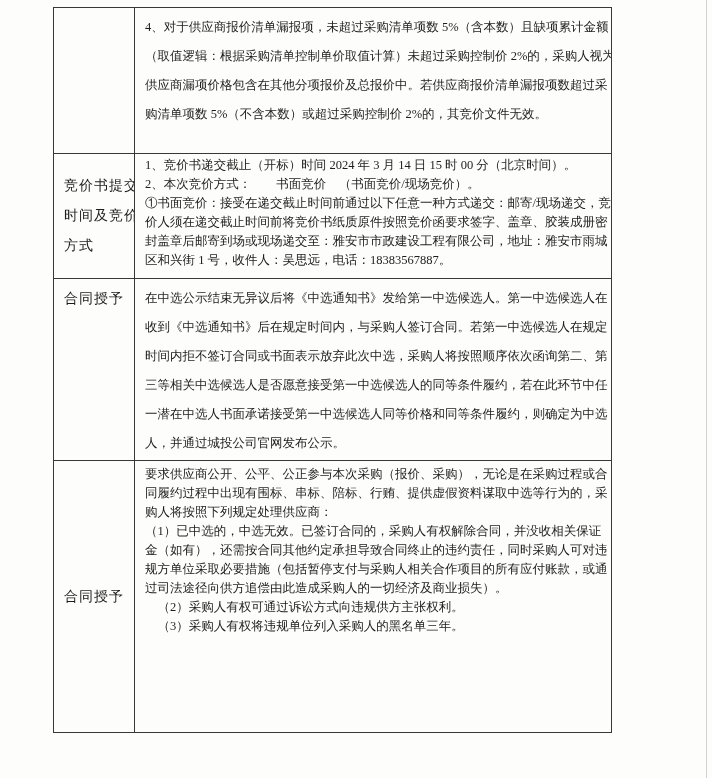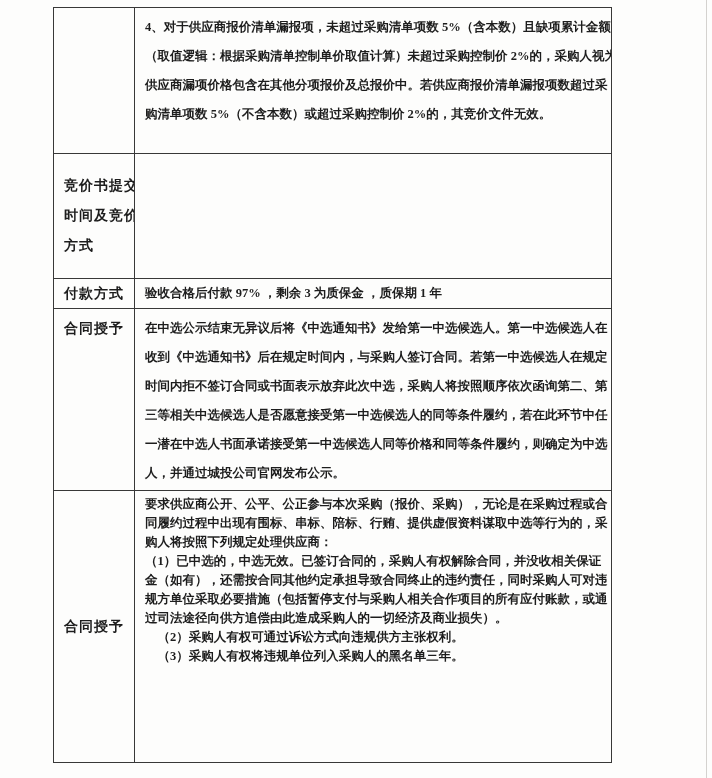--- a/index.html
+++ b/index.html
@@ -24,21 +24,20 @@
     background: #d4d2cf;
   }
   .doc-table {
     position: absolute;
     left: 53px;
     top: 7px;
     width: 559px;
     border: 1.5px solid #383838;
     box-sizing: border-box;
     background: #fdfdfc;
-    font-weight: bold;
   }
   .t-row {
     display: flex;
     box-sizing: border-box;
     border-bottom: 1px solid #383838;
   }
   .t-row:last-child { border-bottom: none; }
   .cell-label {
     width: 81px;
     flex: 0 0 81px;
@@ -86,26 +85,28 @@
     <div class="cell-content">4、对于供应商报价清单漏报项，未超过采购清单项数 5%（含本数）且缺项累计金额
 （取值逻辑：根据采购清单控制单价取值计算）未超过采购控制价 2%的，采购人视为
 供应商漏项价格包含在其他分项报价及总报价中。若供应商报价清单漏报项数超过采
 购清单项数 5%（不含本数）或超过采购控制价 2%的，其竞价文件无效。</div>
   </div>
 
   <div class="t-row r2">
     <div class="cell-label">竞价书提交
 时间及竞价
 方式</div>
+    <div class="cell-content">1、竞价书递交截止（开标）时间 2024 年 3 月 14 日 15 时 00 分（北京时间）。
+2、本次竞价方式：　　书面竞价　（书面竞价/现场竞价）。
+①书面竞价：接受在递交截止时间前通过以下任意一种方式递交：邮寄/现场递交，竞
+价人须在递交截止时间前将竞价书纸质原件按照竞价函要求签字、盖章、胶装成册密
+封盖章后邮寄到场或现场递交至：雅安市市政建设工程有限公司，地址：雅安市雨城
+区和兴街 1 号，收件人：吴思远，电话：18383567887。</div>
   </div>
 
-  <div class="t-row r3">
-    <div class="cell-label">付款方式</div>
-    <div class="cell-content">验收合格后付款 97% ，剩余 3 为质保金 ，质保期 1 年</div>
-  </div>
 
   <div class="t-row r4">
     <div class="cell-label">合同授予</div>
     <div class="cell-content">在中选公示结束无异议后将《中选通知书》发给第一中选候选人。第一中选候选人在
 收到《中选通知书》后在规定时间内，与采购人签订合同。若第一中选候选人在规定
 时间内拒不签订合同或书面表示放弃此次中选，采购人将按照顺序依次函询第二、第
 三等相关中选候选人是否愿意接受第一中选候选人的同等条件履约，若在此环节中任
 一潜在中选人书面承诺接受第一中选候选人同等价格和同等条件履约，则确定为中选
 人，并通过城投公司官网发布公示。</div>
   </div>

